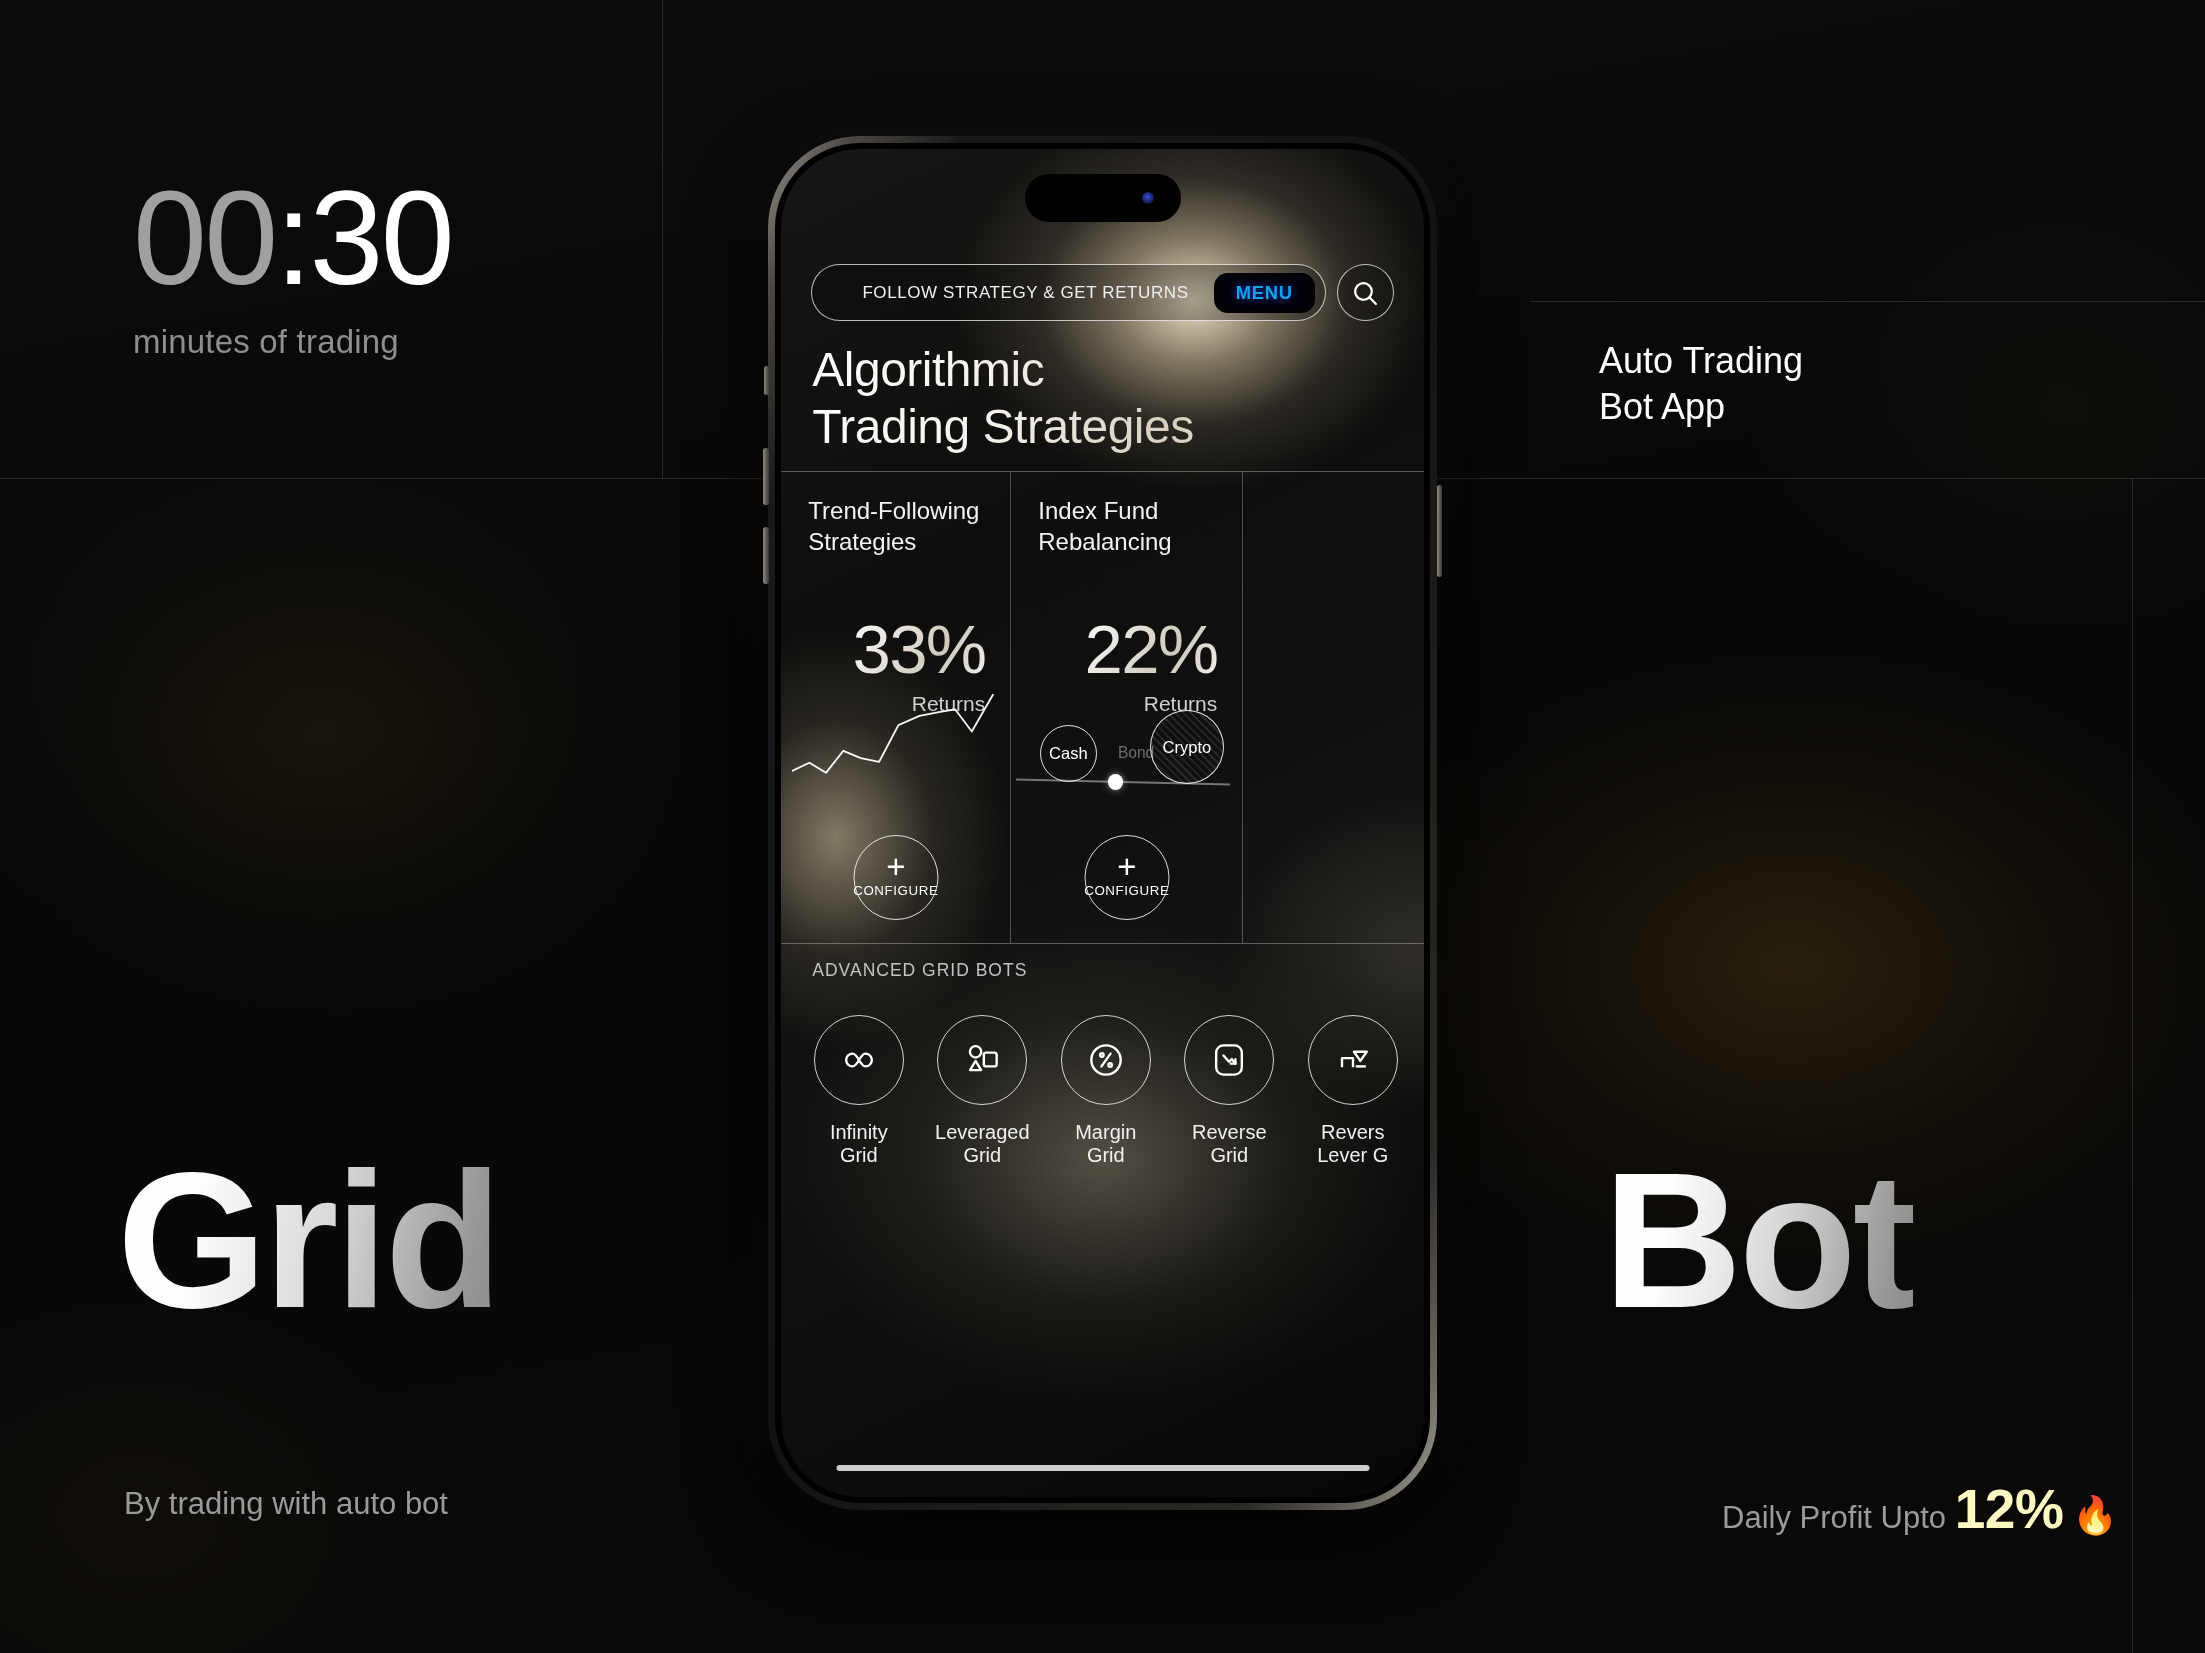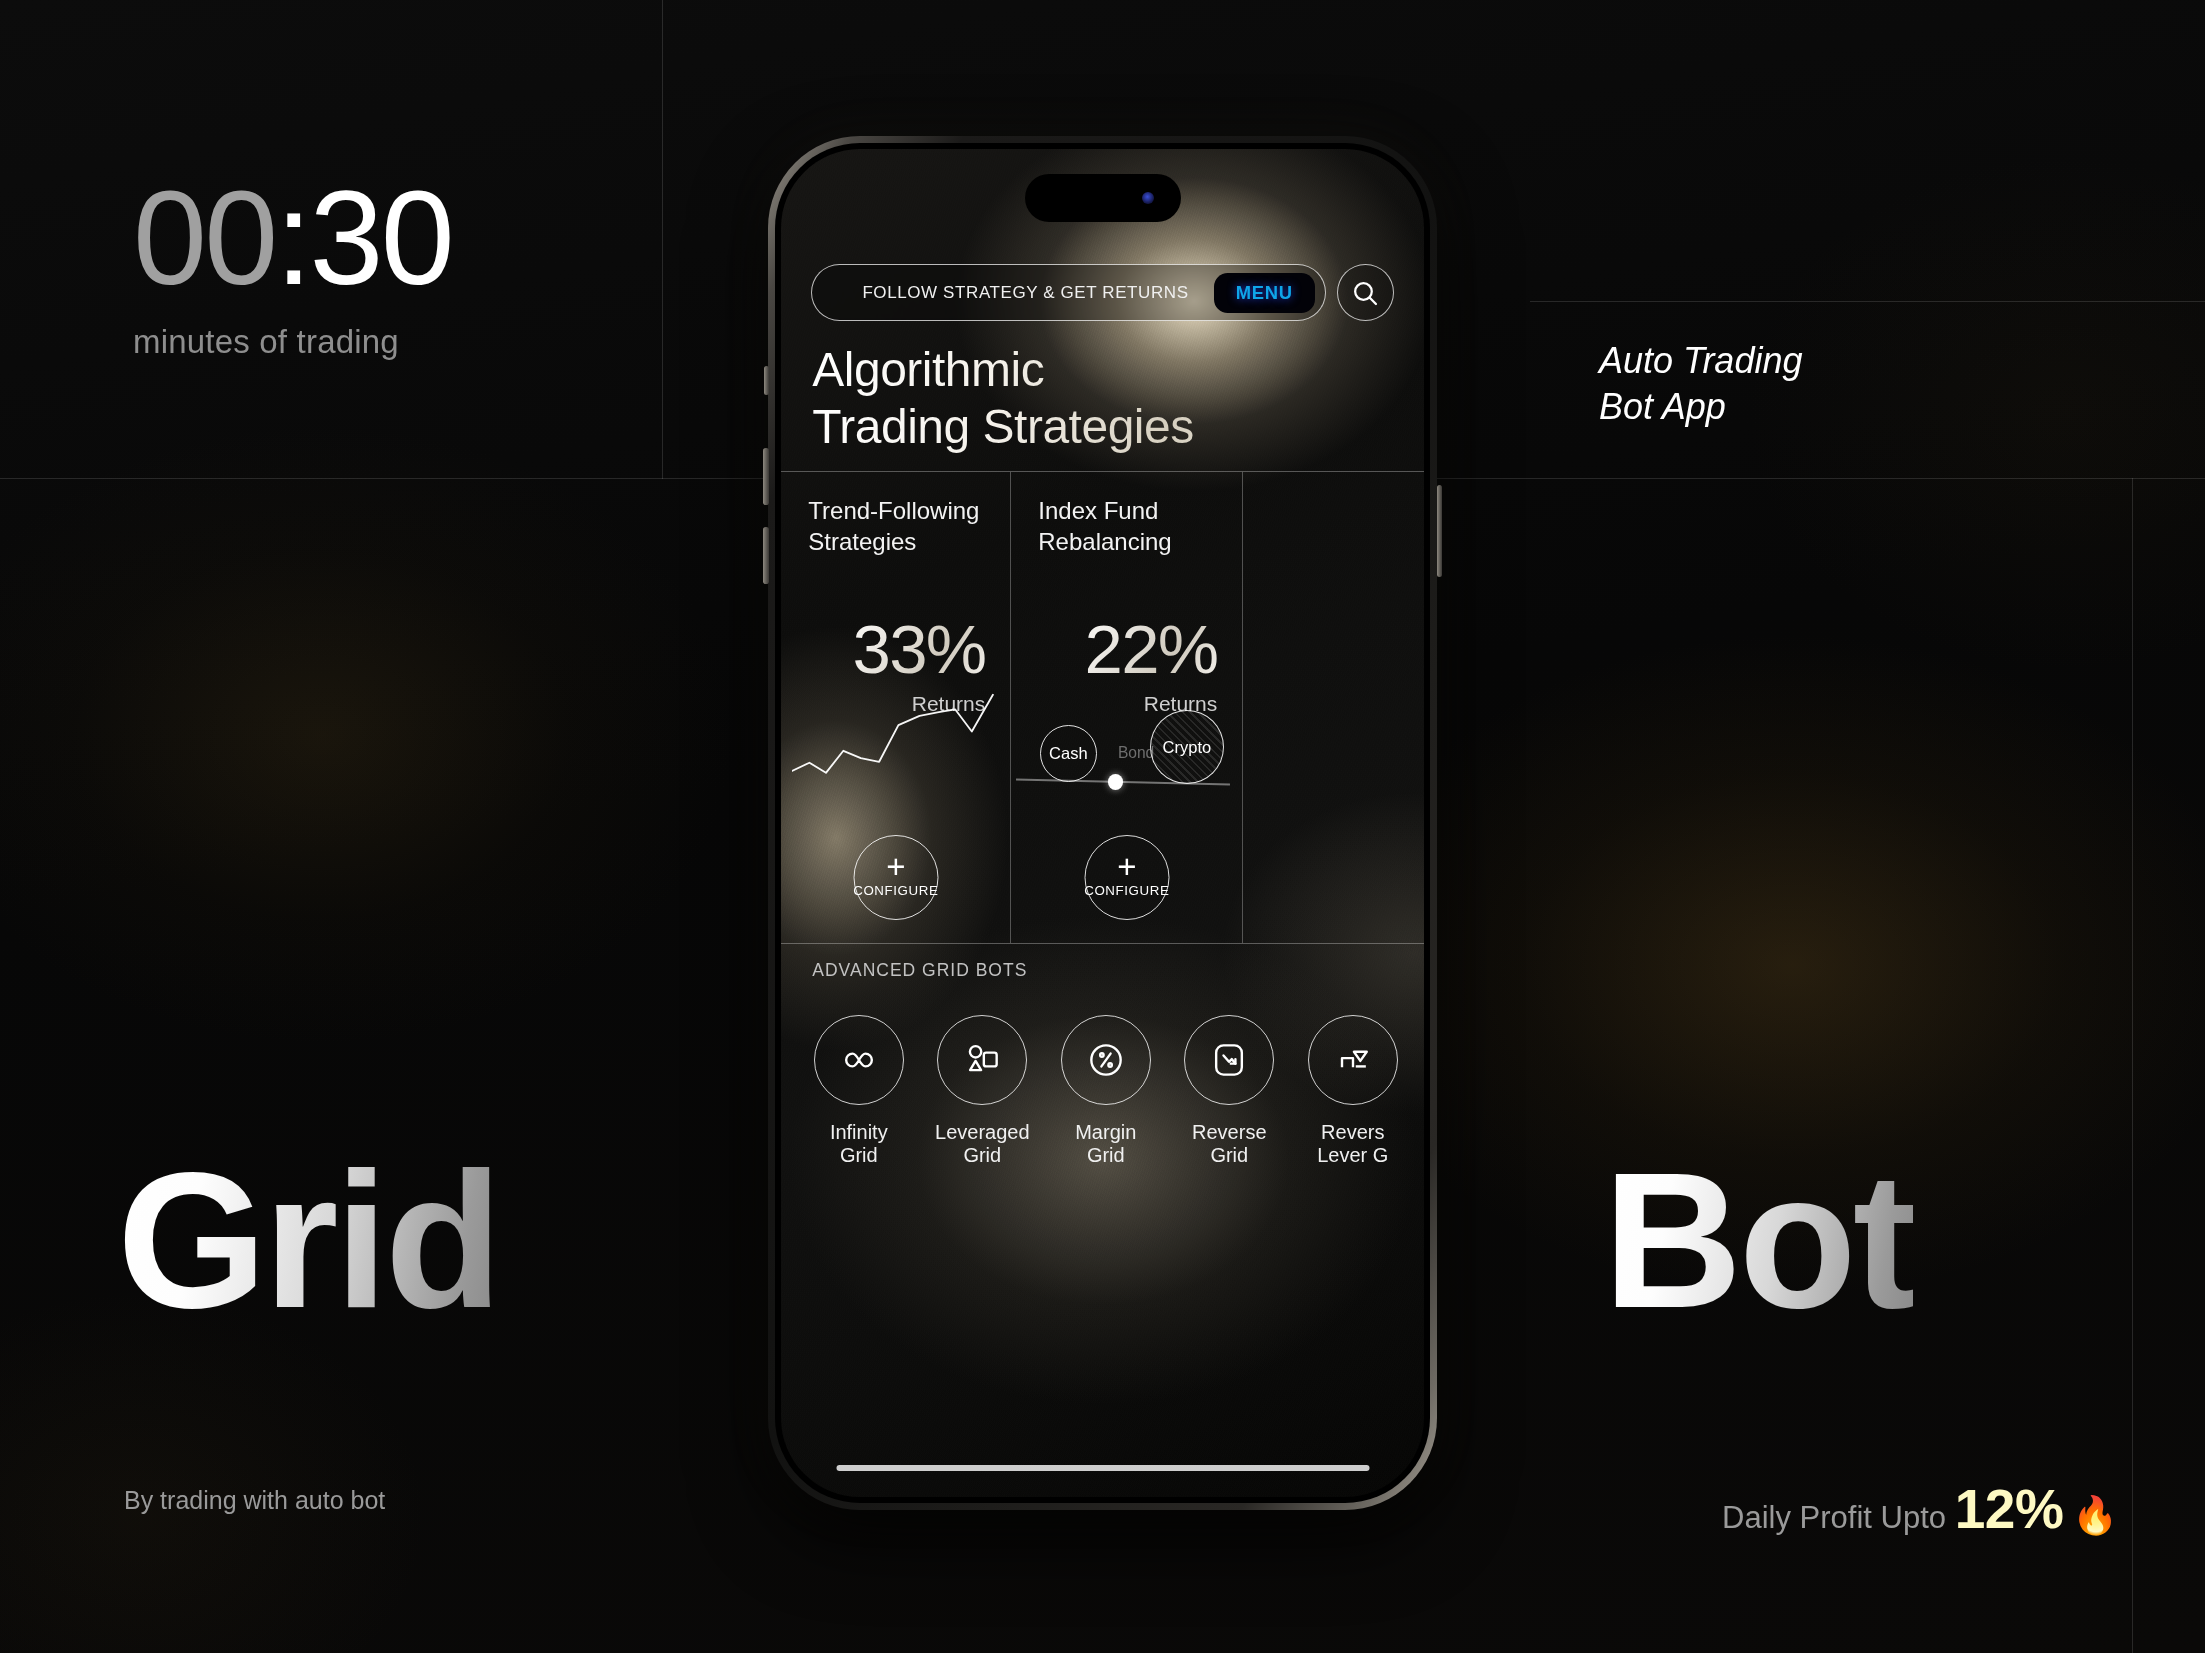--- a/index.html
+++ b/index.html
@@ -36,36 +36,36 @@
   .timer .dim { color:#a0a0a0; }
   .timer .bright { color:#ffffff; }
   .timer-sub {
     margin-top:22px; font-size:33px; font-weight:300;
     color:#8e8e8e; letter-spacing:0.2px;
   }
 
   
   .right-head {
     position:absolute; left:1599px; top:338px;
-    font-size:36px; font-weight:400; line-height:1.27; color:#ffffff;font-style:italic;
+    font-size:36px; font-weight:400; line-height:1.27; color:#ffffff;
   }
 
   
   .wordmark {
     position:absolute; font-size:193px; font-weight:700; line-height:1;
     letter-spacing:-3.7px;
     background:linear-gradient(100deg,#ffffff 0%,#fdfdfd 22%,#d8d8d8 55%,#9a9a9a 88%,#8a8a8a 100%);
     -webkit-background-clip:text; background-clip:text; color:transparent;
   }
   .wm-grid { left:117px; top:1144px; }
   .wm-bot  { left:1603px; top:1144px; }
 
   .caption-left {
     position:absolute; left:124px; top:1486px;
-    font-size:25px; font-weight:300; color:#9a9a9a;
+    font-size:31px; font-weight:300; color:#9a9a9a;
   }
   .caption-right {
     position:absolute; right:87px; top:1477px;
     font-size:31px; font-weight:300; color:#9a9a9a;
     white-space:nowrap;
   }
   .caption-right .strong {
     color:#fef9c3; font-weight:700; font-size:55px; letter-spacing:-0.5px;
   }
   .caption-right .fire { font-size:37px; }

